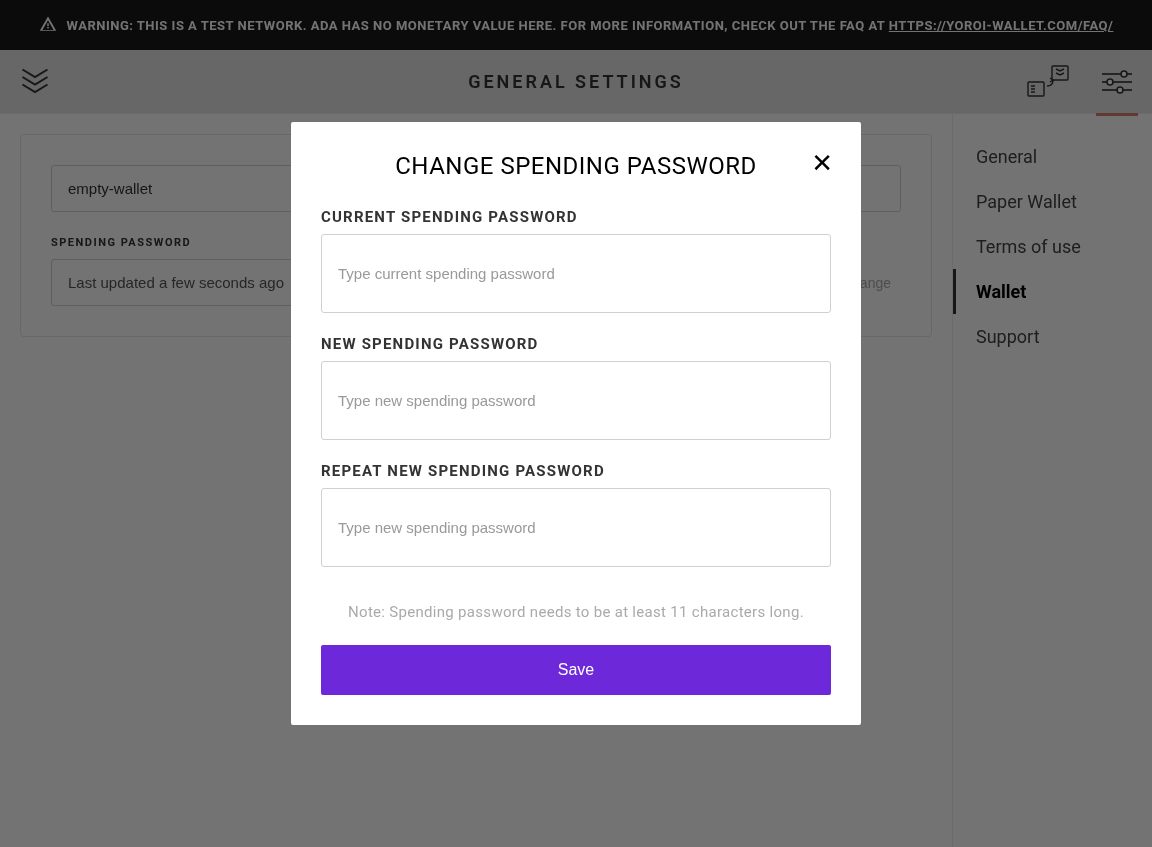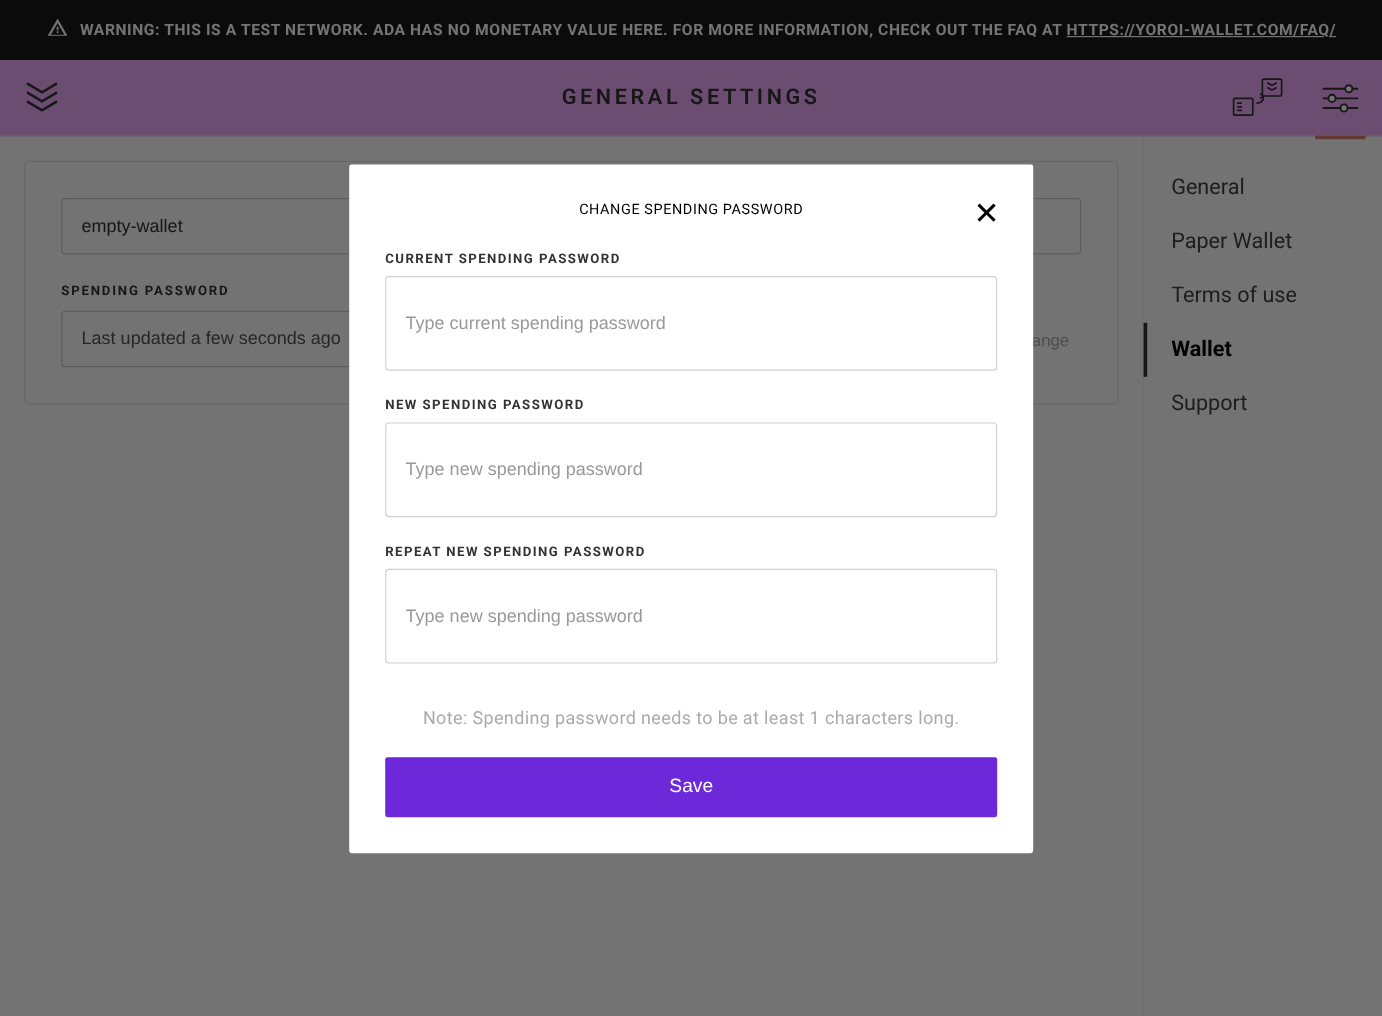--- a/index.html
+++ b/index.html
@@ -19,21 +19,21 @@
       font-weight: 700;
       letter-spacing: 0.5px;
       display: flex;
       align-items: center;
       justify-content: center;
       gap: 10px;
       height: 50px;
     }
     .warning-bar a { color: #fff; text-decoration: underline; }
     .topbar {
-      background: #f0abfc;
+      background: #e5e5e5;
       height: 64px;
       border-bottom: 1px solid #eee;
       display: flex;
       align-items: center;
       padding: 0 20px;
       position: relative;
     }
     .topbar .title {
       position: absolute;
       left: 50%;
@@ -139,38 +139,38 @@
     }
     .modal {
       background: #fff;
       width: 570px;
       padding: 30px;
       border-radius: 2px;
       position: relative;
     }
     .modal-title {
       text-align: center;
-      font-size: 12px;
+      font-size: 24px;
       font-weight: 400;
       letter-spacing: 0.5px;
       margin-bottom: 28px;
     }
     .modal-close {
       position: absolute;
       top: 28px;
       right: 28px;
       font-size: 26px;
       line-height: 1;
       cursor: pointer;
       color: #000;
       background: none;
       border: none;
     }
     .modal .field-label {
-      font-size: 11px;
+      font-size: 15px;
       letter-spacing: 1.2px;
       margin-bottom: 8px;
     }
     .modal input {
       width: 100%;
       border: 1px solid #d0d0d0;
       border-radius: 3px;
       padding: 30px 16px;
       font-size: 15px;
       margin-bottom: 22px;
@@ -268,16 +268,16 @@
 
     <div class="field-label">CURRENT SPENDING PASSWORD</div>
     <input type="password" placeholder="Type current spending password" style="">
 
     <div class="field-label">NEW SPENDING PASSWORD</div>
     <input type="password" placeholder="Type new spending password" style="">
 
     <div class="field-label">REPEAT NEW SPENDING PASSWORD</div>
     <input type="password" placeholder="Type new spending password" style="">
 
-    <div class="note">Note: Spending password needs to be at least 1 characters long.</div>
+    <div class="note">Note: Spending password needs to be at least 11 characters long.</div>
     <button class="save-btn">Save</button>
   </div>
 </div>
 
 </body></html>

